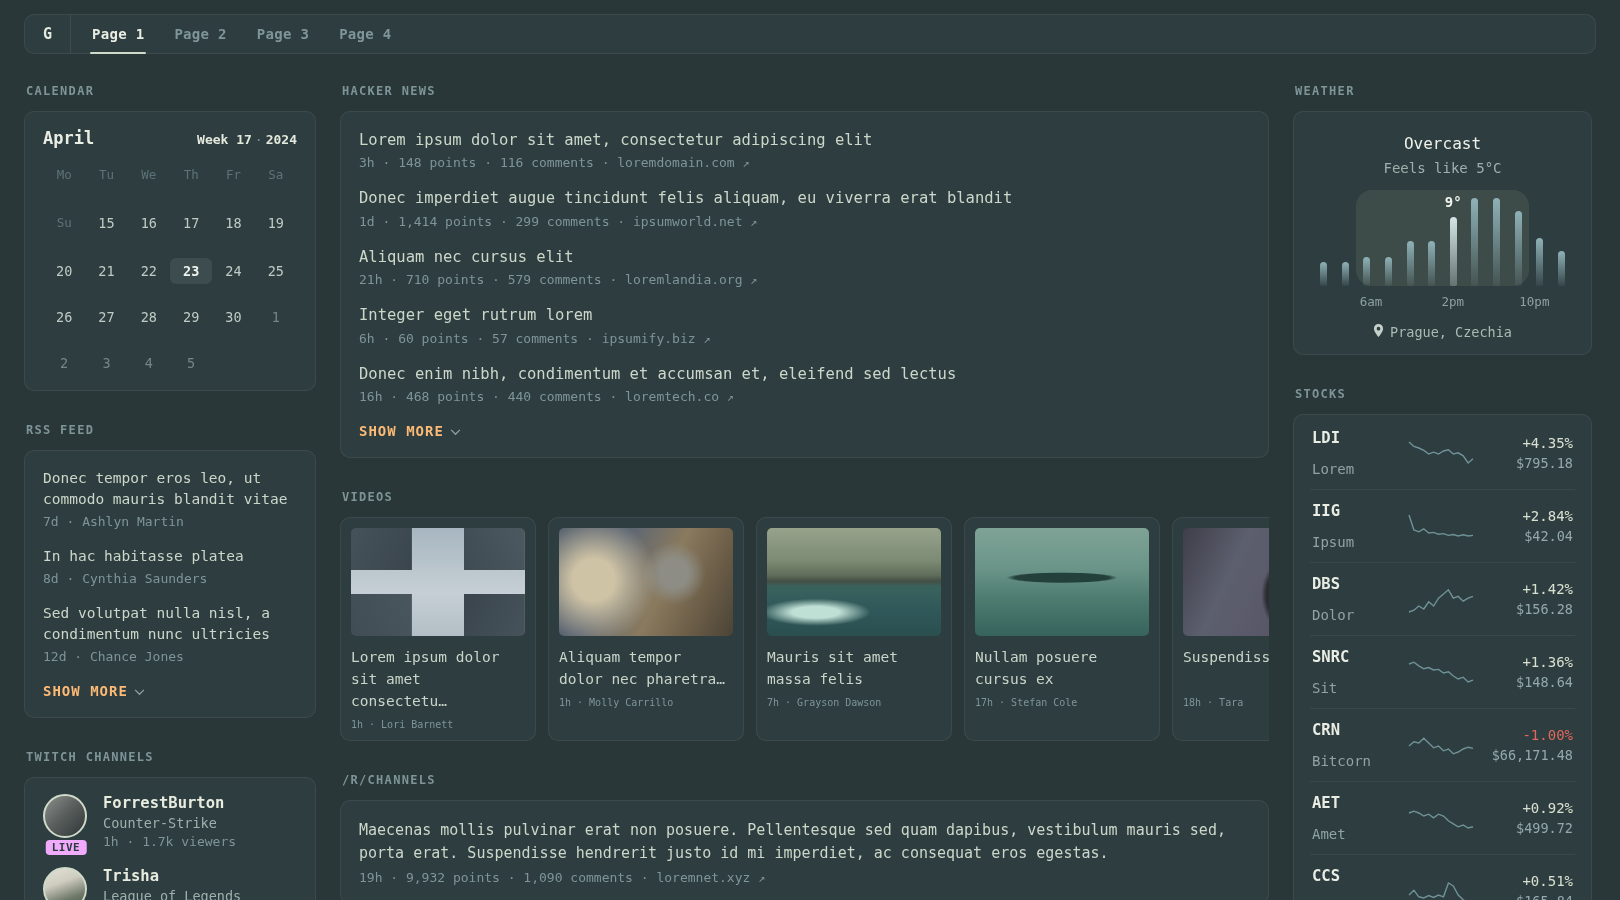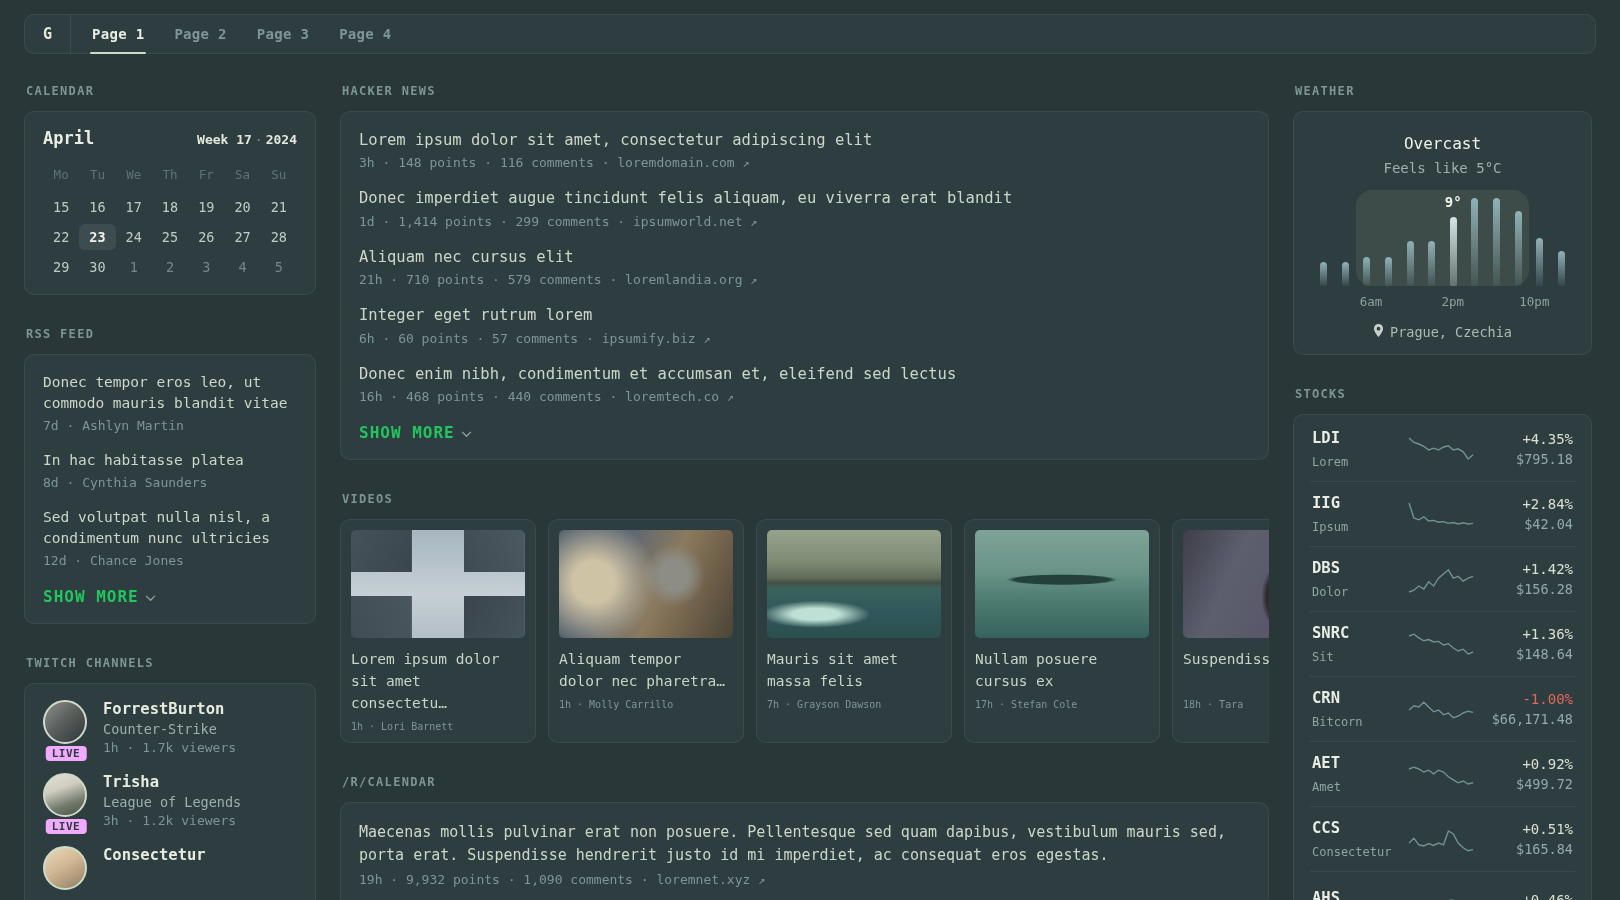--- a/index.html
+++ b/index.html
@@ -50,40 +50,40 @@
   .section-title {
     font-size:12px; font-weight:600; letter-spacing:1.3px;
     color:#7e9598; margin:0 0 13px 2px;
   }
   
   .cal-card { padding:16px 18px 14px 18px; }
   .cal-head { display:flex; justify-content:space-between; align-items:baseline; margin-bottom:14px;gap:48px; }
   .cal-month { font-size:17px; font-weight:bold; color:#e9ede3; }
   .cal-week { font-size:13px; font-weight:bold; color:#e3e9dc; }
   .cal-week .dot { color:#7e9598; font-weight:normal; padding:0 3px; }
-  .cal-grid { display:grid; grid-template-columns:repeat(7,1fr); row-gap:4px; }
+  .cal-grid { display:grid; grid-template-columns:repeat(6,1fr); row-gap:20px; }
   .cal-cell { text-align:center; font-size:13.5px; padding:5px 0; }
   .cal-wd   { color:#5d7377; font-size:12.5px; padding-bottom:8px; }
   .cal-day  { color:#bfccc4; }
   .cal-day.muted { color:#73878a; }
   .cal-day.sel {
     background:#3d4c4f; border-radius:6px; color:#eef2ea; font-weight:bold;
   }
   
   .feed-card { padding:17px 18px; }
   .feed-item { margin-bottom:17px; }
   .feed-title { font-size:14.5px; line-height:1.45; color:#ccd7c9; cursor:pointer; }
   .hn .feed-title { font-size:15.5px; }
   .feed-meta { font-size:13px; color:#7e9598; margin-top:4px; }
   .feed-domain { cursor:pointer; }
   .arrow { font-size:12px; }
   .show-more {
     display:inline-flex; align-items:center; gap:6px;
-    font-size:16px; font-weight:600; letter-spacing:1px;
-    color:#22c55e; cursor:pointer; margin-top:2px;
+    font-size:14px; font-weight:600; letter-spacing:1px;
+    color:#fdba74; cursor:pointer; margin-top:2px;
   }
   .show-more svg { stroke:#8da2a0; }
   
   .twitch-card { padding:16px 18px 10px 18px; }
   .channel { display:flex; gap:14px; margin-bottom:18px; cursor:pointer; }
   .avatar-wrap { position:relative; width:46px; flex:none; }
   .avatar {
     width:44px; height:44px; border-radius:50%;
     border:2px solid #cfdac9;
   }
@@ -178,21 +178,21 @@
   
   .stocks-card { padding:2px 16px; }
   .stock-row {
     display:flex; align-items:center; justify-content:space-between;
     padding:12px 2px; cursor:pointer;
     border-top:1px solid rgba(255,255,255,0.06);
   }
   .stock-row:first-child { border-top:none; }
   .stock-left { width:96px; flex:none; }
   .stock-symbol { font-size:15.5px; font-weight:bold; color:#e9ede3; }
-  .stock-name { font-size:12px; color:#8fa4a2; margin-top:8px; }
+  .stock-name { font-size:14px; color:#8fa4a2; margin-top:14px; }
   .stock-spark { flex:none; }
   .stock-spark polyline { fill:none; stroke:#6f9297; stroke-width:1.4; }
   .stock-right { text-align:right; flex:1; }
   .stock-change { font-size:14px; color:#d9e0d0; }
   .stock-row.neg .stock-change { color:#e0685c; }
   .stock-price { font-size:13.5px; color:#93a9ac; margin-top:4px; }
 </style>
 </head>
 <body>
 
@@ -371,21 +371,21 @@
         </div>
         <div class="card video-card">
           <div class="video-thumb thumb-5"></div>
           <div class="video-title">Suspendisse diam</div>
           <div class="video-meta">18h · Tara</div>
         </div>
       </div>
     </div>
 
     <div class="section">
-      <div class="section-title">/R/CALENDAR</div>
+      <div class="section-title">/R/CHANNELS</div>
       <div class="card sub-card">
         <div>
           <div class="sub-text">Maecenas mollis pulvinar erat non posuere. Pellentesque sed quam dapibus, vestibulum mauris sed, porta erat. Suspendisse hendrerit justo id mi imperdiet, ac consequat eros egestas.</div>
           <div class="sub-meta"><span>19h · 9,932 points · 1,090 comments · </span><span class="feed-domain"><span>loremnet.xyz</span> <span class="arrow">↗</span></span></div>
         </div>
       </div>
     </div>
 
   </div>
 

